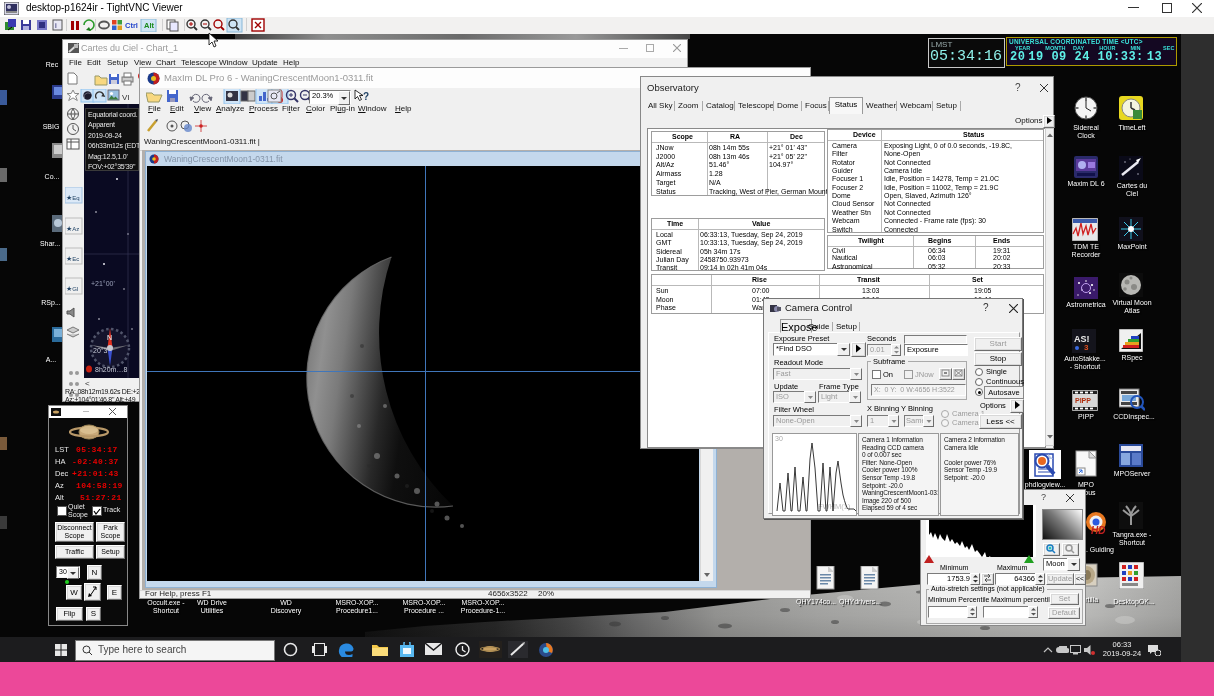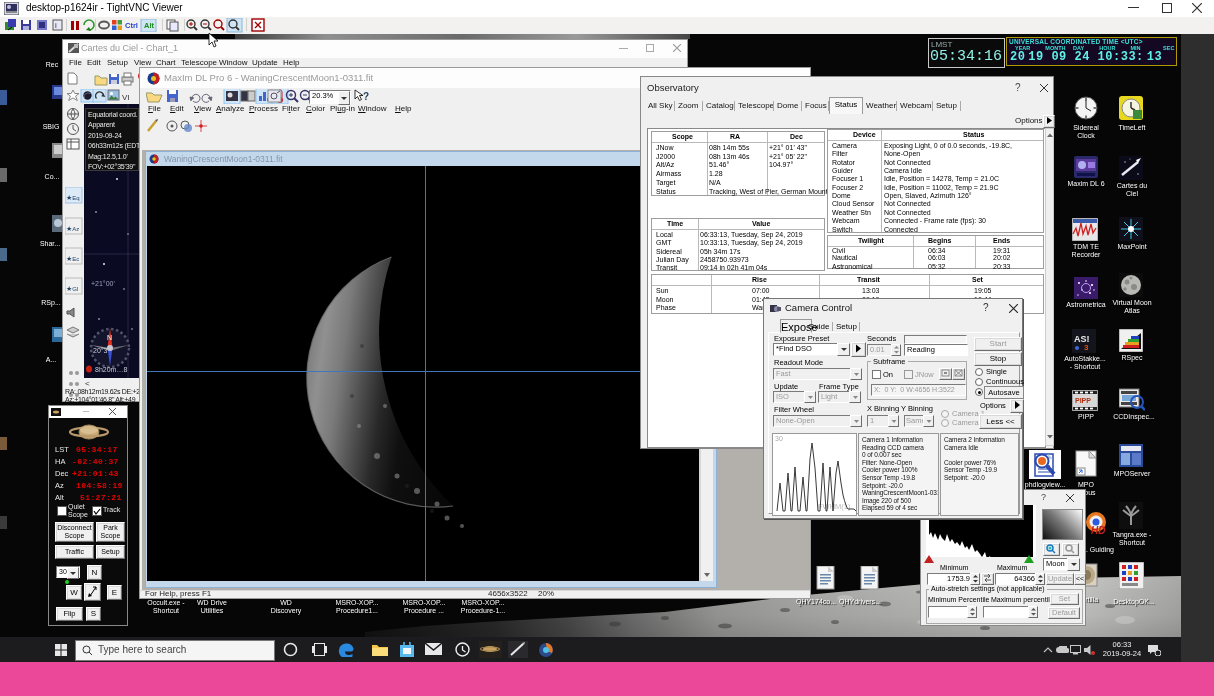--- a/index.html
+++ b/index.html
@@ -788,20 +788,23 @@
   <g transform="translate(34,0)">
           <circle cx="5" cy="6" r="4" fill="none" stroke="#555"></circle>
           <circle cx="8" cy="9" r="4" fill="#68c" opacity="0.8"></circle>
         </g>
   <g transform="translate(50,0)">
           <circle cx="5" cy="7" r="1.8" fill="#c22"></circle>
           <path d="M5,1v12M-1,7h12" stroke="#c22" stroke-width="0.8"></path>
         </g>
  </svg>
 
+ <div class="ab" style="left:0;top:66px;width:670px;height:16px;background:#f0f0f0;border-bottom:1px solid #d0d0d0;">
+  <div class="ab" style="left:4px;top:3px;font-size:8px;color:#111;">WaningCrescentMoon1-0311.fit |</div>
+ </div>
 
  <div class="ab" style="left:2px;top:82px;width:668px;height:440px;background:#b3afab;">
 
   <div class="ab" style="left:3px;top:1px;width:570px;height:435px;background:#c4d8ec;border:1px solid #8fb2d4;">
    <svg class="ab" style="left:3px;top:2px" width="10" height="10">
             <circle cx="5" cy="5" r="4.5" fill="#1a3a8a"></circle>
             <path d="M5,0.5a4.5,4.5 0 0 1 0,9z" fill="#c02020"></path>
             <circle cx="5" cy="5" r="1.8" fill="#e8c020"></circle>
           </svg>
    <div class="ab" style="left:18px;top:2px;font-size:8.5px;color:#8494a8;">WaningCrescentMoon1-0311.fit</div>
@@ -1118,21 +1121,21 @@
       </div>
  <div class="ab" style="left:103px;top:35px;font-size:7.5px;">Seconds</div>
  <div class="ab sunk" style="left:140px;top:36px;width:61px;height:7px;background:#f4f4f4;"></div>
  <div class="ab sunk" style="left:103px;top:45px;width:24px;height:10px;background:#f0f0f0;"><span class="dis" style="font-size:7.5px;padding-left:2px;">0.01</span></div>
  <div class="ab dd" style="left:127px;top:45px;width:8px;height:10px;">
         <svg width="7" height="10">
           <path d="M1,3.5l2.5,-2.5l2.5,2.5z" fill="#888"></path>
           <path d="M1,6l2.5,2.5l2.5,-2.5z" fill="#888"></path>
         </svg>
       </div>
- <div class="ab sunk" style="left:140px;top:45px;width:62px;height:10px;"><span style="font-size:7.5px;padding-left:2px;">Reading</span></div>
+ <div class="ab sunk" style="left:140px;top:45px;width:62px;height:10px;"><span style="font-size:7.5px;padding-left:2px;">Exposure</span></div>
  <div class="ab btn dis" style="left:210px;top:38px;width:46px;height:12px;font-size:8px;line-height:12px;">Start</div>
  <div class="ab btn" style="left:210px;top:53px;width:46px;height:12px;font-size:8px;line-height:12px;">Stop</div>
  <div class="ab" style="left:10px;top:59px;font-size:7.5px;">Readout Mode</div>
  <div class="ab sunk" style="left:9px;top:69px;width:77px;height:10px;background:#f0f0f0;"><span class="dis" style="font-size:7.5px;padding-left:2px;">Fast</span></div>
  <div class="ab dd" style="left:86px;top:69px;width:10px;height:10px;">
         <svg width="9" height="10">
           <path d="M2,4l2.5,3l2.5,-3z" fill="#888"></path>
         </svg>
       </div>
  <div class="ab" style="left:103px;top:62px;width:98px;height:37px;border:1px solid #aaa;"></div>

